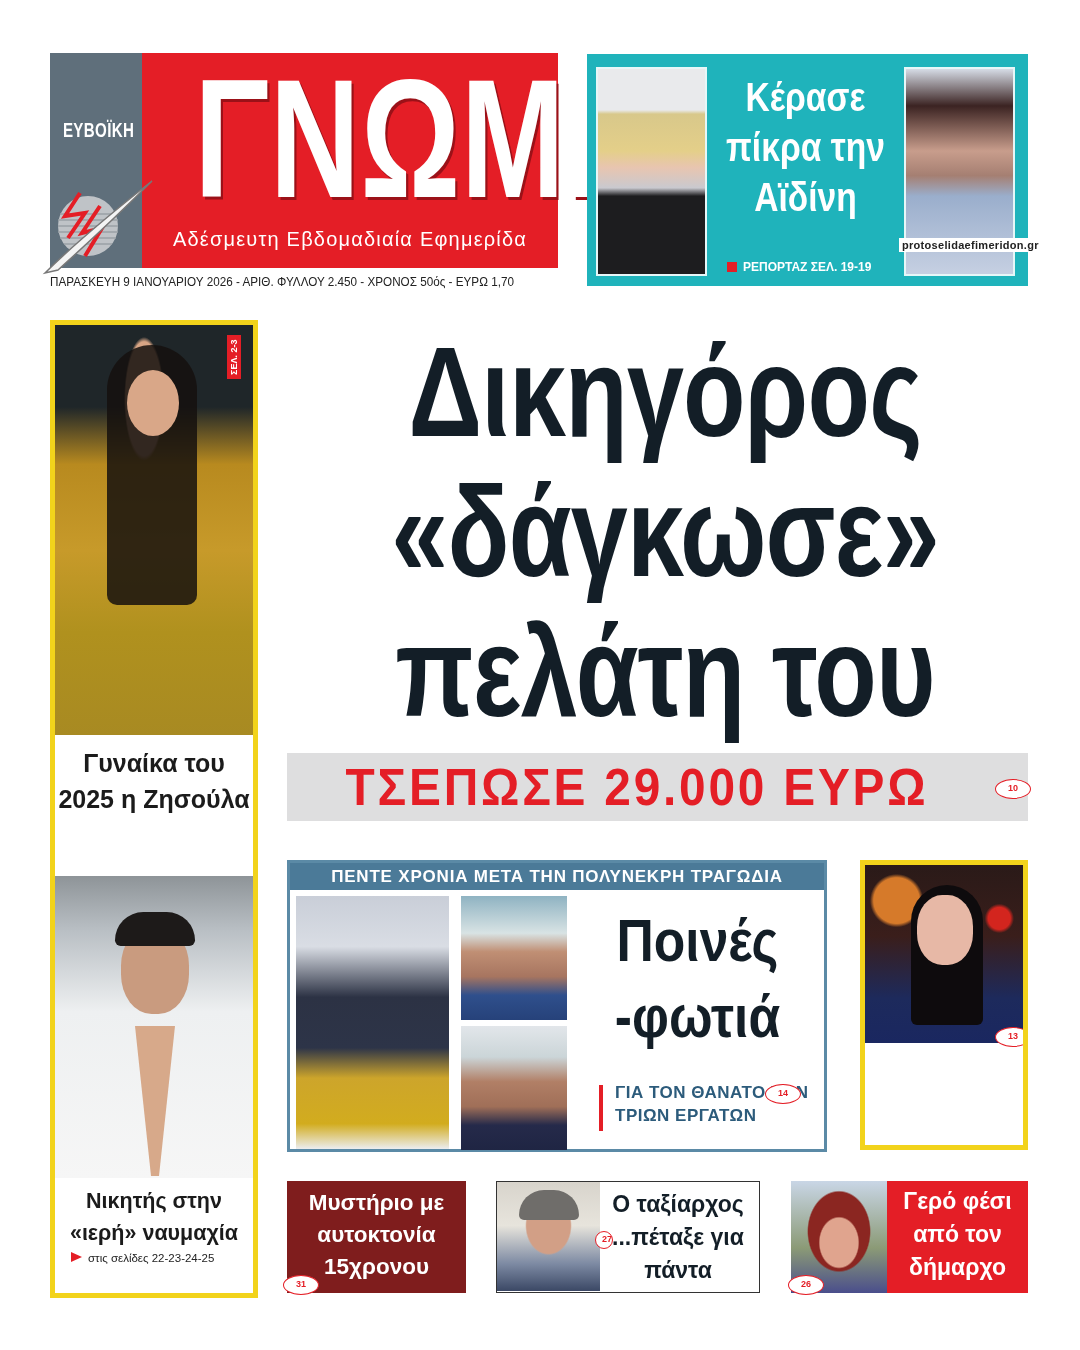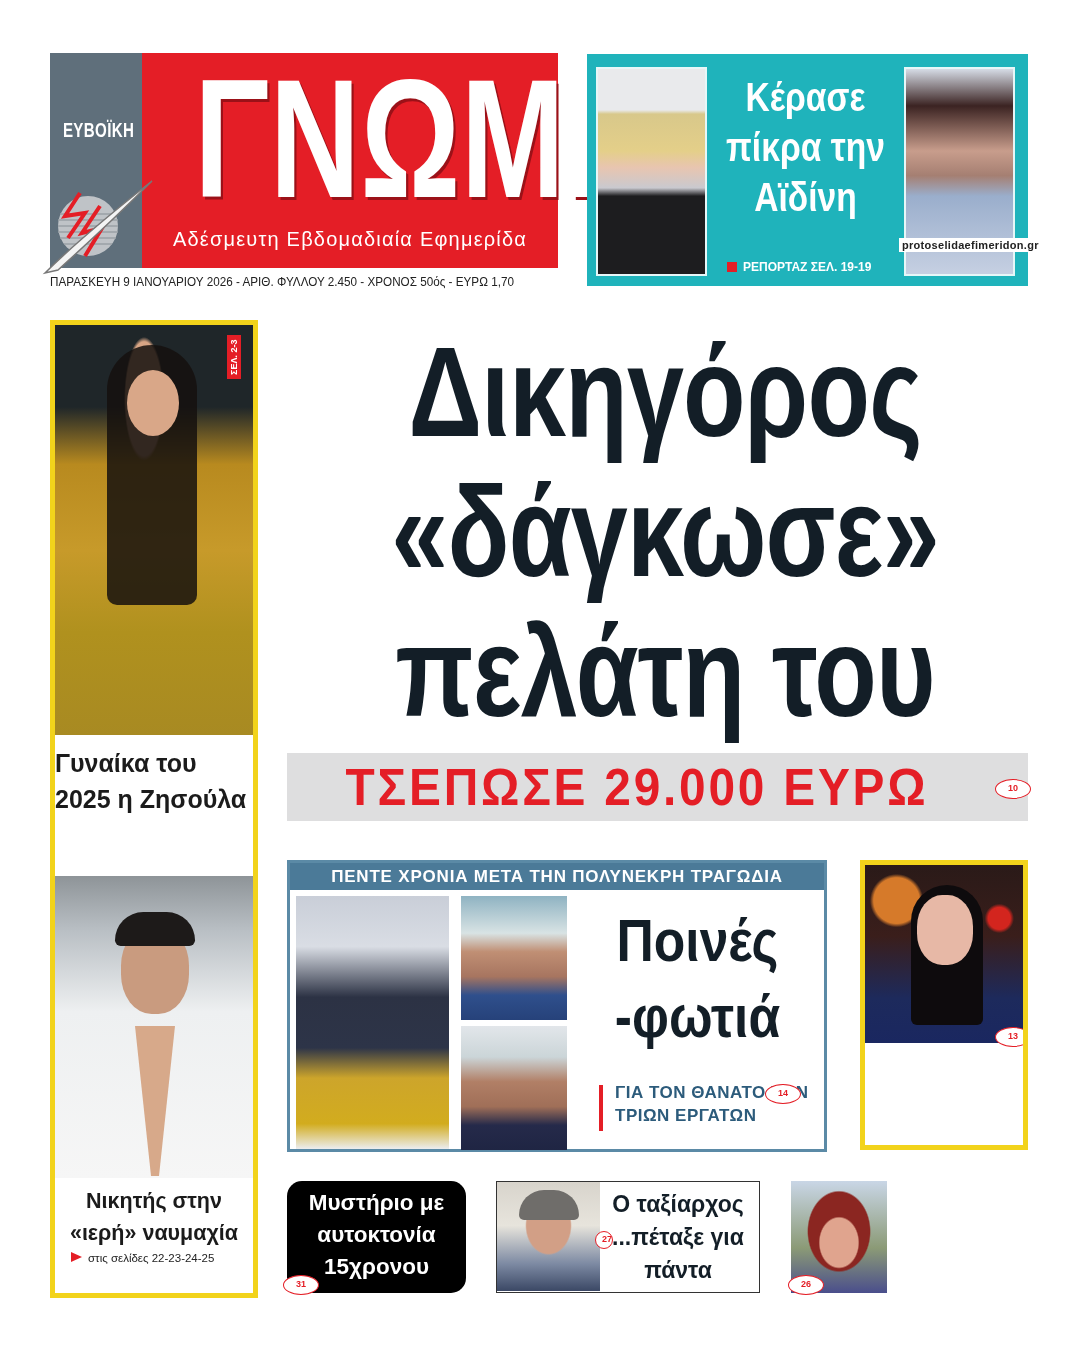--- a/index.html
+++ b/index.html
@@ -25,21 +25,21 @@
   #tt-footer .sq { display: inline-block; width: 10px; height: 10px; background: #e41e26; margin-right: 6px; vertical-align: -1px; }
   #watermark { left: 899px; top: 238px; background: #fff; color: #222; font-weight: bold; font-size: 11px; padding: 1px 3px; letter-spacing: 0.3px; }
 
   
   .ycard { position: absolute; border: 5px solid #f2d31b; background: #fff; overflow: hidden; }
   #card-woman { left: 50px; top: 320px; width: 208px; height: 549px; }
   #cw-photo { position: absolute; left: 0; top: 0; width: 198px; height: 410px; background: radial-gradient(ellipse at 45% 18%, #d8a585 0 12%, transparent 13%), linear-gradient(180deg,#1f2629 0%,#1f2629 20%,#b88a1f 34%,#c79a2a 55%,#b0911e 75%,#a88a22 100%); }
   #cw-hair { position: absolute; left: 52px; top: 20px; width: 90px; height: 260px; border-radius: 45px 45px 10px 10px; background: #15100e; opacity: 0.85; }
   #cw-face { position: absolute; left: 72px; top: 45px; width: 52px; height: 66px; border-radius: 50%; background: #d9a788; }
   #cw-page-tag { position: absolute; left: 172px; top: 10px; width: 14px; height: 44px; background: #e41e26; color: #fff; font-weight: bold; font-size: 9px; writing-mode: vertical-rl; transform: rotate(180deg); text-align: center; line-height: 14px; }
-  #cw-caption { position: absolute; left: 0; top: 420px; width: 198px; text-align: left; font-weight: bold; font-size: 25px; line-height: 36px; color: #1b1b1b; }
+  #cw-caption { position: absolute; left: 0; top: 420px; width: 198px; text-align: center; font-weight: bold; font-size: 25px; line-height: 36px; color: #1b1b1b; }
 
   #card-boy { left: 50px; top: 860px; width: 208px; height: 438px; border-top: none; }
   #cb-photo { position: absolute; left: 0; top: 16px; width: 198px; height: 302px; background: linear-gradient(180deg,#8e9498 0%,#b9bfc4 18%,#eef0f1 45%,#f6f6f6 100%); }
   #cb-face { position: absolute; left: 66px; top: 50px; width: 68px; height: 88px; border-radius: 45%; background: #c99b7f; }
   #cb-hair { position: absolute; left: 60px; top: 36px; width: 80px; height: 34px; border-radius: 40px 40px 8px 8px; background: #1d1a19; }
   #cb-chest { position: absolute; left: 80px; top: 150px; width: 40px; height: 150px; background: #d7a98a; clip-path: polygon(0 0,100% 0,60% 100%,40% 100%); }
   #cb-caption { position: absolute; left: 0; top: 325px; width: 198px; text-align: center; font-weight: bold; font-size: 21.5px; line-height: 32px; color: #1b1b1b; }
   #cb-ref { position: absolute; left: 16px; top: 392px; width: 172px; text-align: left; font-size: 11.5px; color: #222; }
   #cb-ref .tri { display: inline-block; width: 0; height: 0; border-left: 11px solid #e41e26; border-top: 5px solid transparent; border-bottom: 5px solid transparent; margin-right: 6px; vertical-align: 0px; }
 
@@ -63,21 +63,21 @@
 
   
   #card-singer { left: 860px; top: 860px; width: 168px; height: 290px; }
   #cs-photo { position: absolute; left: 0; top: 0; width: 158px; height: 178px; background: radial-gradient(circle at 20% 20%, #d67a2a 0 12%, transparent 14%), radial-gradient(circle at 85% 30%, #d3251e 0 6%, transparent 8%), linear-gradient(180deg,#2a1a18 0%,#3a1e1b 40%,#1d2a5c 75%,#1a2760 100%); }
   #cs-face { position: absolute; left: 52px; top: 30px; width: 56px; height: 70px; border-radius: 45%; background: #e7b8a6; }
   #cs-hair { position: absolute; left: 46px; top: 20px; width: 72px; height: 140px; border-radius: 36px 36px 6px 6px; background: #0e0b0d; }
   #cs-caption { position: absolute; left: 0; top: 182px; width: 158px; text-align: center; font-weight: bold; font-size: 21px; line-height: 31px; color: #1b1b1b; }
   #card-singer .pg-badge { left: 130px; top: 162px; }
 
   
-  #teaser-mystery { left: 287px; top: 1181px; width: 179px; height: 112px; background: #000000; border-radius: 15px; }
+  #teaser-mystery { left: 287px; top: 1181px; width: 179px; height: 112px; background: #7f1d1d; }
   #tm-text { position: absolute; left: 0; top: 6px; width: 179px; text-align: center; color: #fff; font-weight: bold; font-size: 22.5px; line-height: 32px; }
   #teaser-mystery .pg-badge { left: -4px; top: 94px; }
 
   #teaser-taxiarch { left: 496px; top: 1181px; width: 264px; height: 112px; border: 1.5px solid #333; background: #fff; }
   #tx-photo { position: absolute; left: 0; top: 0; width: 103px; height: 109px; background: radial-gradient(ellipse at 50% 40%, #d29f86 0 30%, transparent 32%), linear-gradient(180deg,#d8d4cc 0%,#e7e4dc 40%,#7d8aa3 75%,#3b4865 100%); }
   #tx-hair { position: absolute; left: 22px; top: 8px; width: 60px; height: 30px; border-radius: 30px 30px 6px 6px; background: #6f6d6a; }
   #tx-text { position: absolute; left: 100px; top: 6px; width: 162px; text-align: center; font-weight: bold; font-size: 23px; line-height: 33px; color: #131e27; }
   #teaser-taxiarch .pg-badge { left: 98px; top: 49px; width: 18px; height: 18px; line-height: 15px; text-align: right; }
 
   #teaser-mayor { left: 791px; top: 1181px; width: 237px; height: 112px; background: #fff; }
@@ -170,14 +170,17 @@
 <div id="teaser-taxiarch" class="abs">
   <div id="tx-photo">
     <div id="tx-hair"></div>
   </div>
   <div class="pg-badge">27</div>
   <div id="tx-text">Ο ταξίαρχος ...πέταξε για πάντα</div>
 </div>
 
 <div id="teaser-mayor" class="abs">
   <div id="mr-photo"></div>
+  <div id="mr-box">
+    <div id="mr-text">Γερό φέσι από τον δήμαρχο</div>
+  </div>
   <div class="pg-badge">26</div>
 </div>
 
 </body></html>

